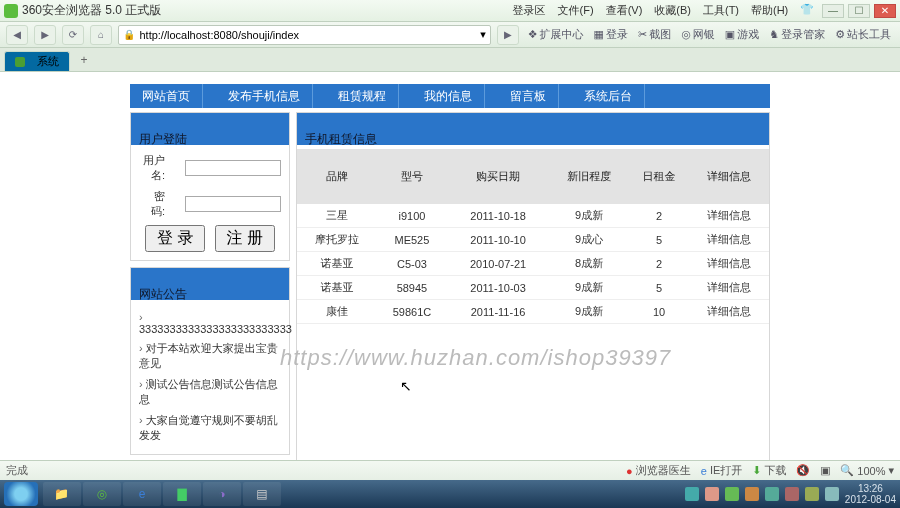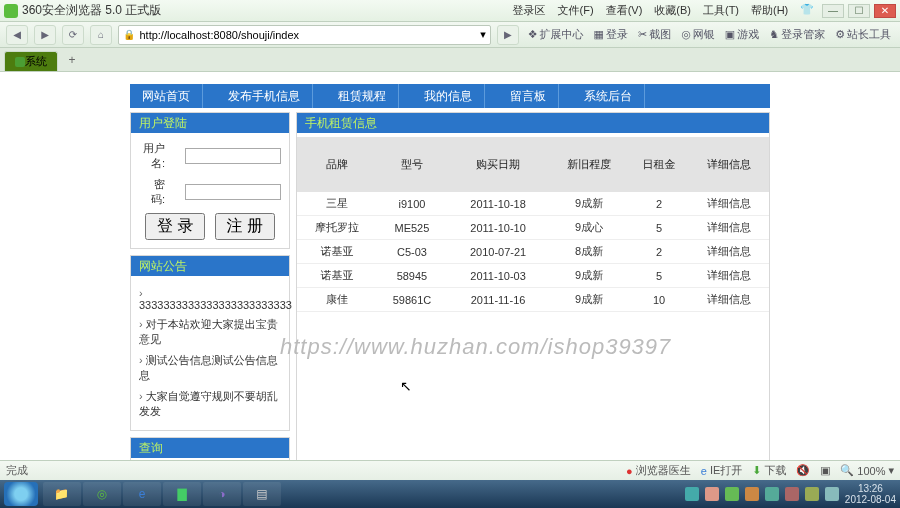--- a/index.html
+++ b/index.html
@@ -18,33 +18,33 @@
 .toolbar { height: 26px; background: linear-gradient(#f2f8f1,#e1ede0); display: flex; align-items: center; padding: 0 6px; gap: 6px; border-bottom: 1px solid #c0d0bf; }
 .nav-btn { width: 22px; height: 20px; background: #eaf2e9; border: 1px solid #ccdbcb; border-radius: 3px; display: flex; align-items: center; justify-content: center; color: #667; font-size: 10px; }
 .addr { flex: 1; display: flex; align-items: center; height: 20px; background: #fff; border: 1px solid #bcc9bb; border-radius: 2px; padding: 0 4px; gap: 4px; }
 .addr .lock { color: #999; font-size: 10px; }
 .addr input { border: none; outline: none; flex: 1; font-size: 11px; }
 .tool-icons { display: flex; gap: 4px; }
 .tool-icons div { display: flex; align-items: center; gap: 2px; color: #556; font-size: 11px; padding: 0 3px; }
 .glyph { font-size: 11px; }
 
 .tabbar { height: 24px; background: #e0eade; display: flex; align-items: flex-end; padding: 0 4px; border-bottom: 1px solid #c0d0bf; }
-.tab { height: 20px; background: #4d7c0f; border: 1px solid #ccdbcb; border-bottom: none; border-radius: 3px 3px 0 0; padding: 0 10px; display: flex; align-items: center; gap: 0; font-size: 11px; }
+.tab { height: 20px; background: #0369a1; border: 1px solid #ccdbcb; border-bottom: none; border-radius: 3px 3px 0 0; padding: 0 10px; display: flex; align-items: center; gap: 12px; font-size: 11px; }
 .tab .pg { width: 10px; height: 10px; background: #4b9e33; border-radius: 2px; }
 .tab-add { width: 20px; height: 18px; margin-left: 4px; text-align: center; color: #666; }
 
 
 .page { background: #fff; padding: 12px 0 0 0; height: 390px; overflow: auto; }
 .container { width: 640px; margin: 0 auto; }
 .nav { background: #2a75c9; height: 24px; display: flex; align-items: center; gap: 13px; }
 .nav a { color: #fff; padding: 0 12px; font-size: 12px; border-right: 1px solid #5c9bdc; height: 24px; line-height: 24px; }
 .main { display: flex; margin-top: 4px; gap: 6px; }
 .left { width: 160px; }
 .panel { border: 1px solid #d7d7d7; margin-bottom: 6px; }
-.panel-h { background: #2a75c9; color: #bef264; height: 20px; line-height: 20px; padding: 0 8px; font-size: 12px; }
+.panel-h { background: #2a75c9; color: #0f172a; height: 20px; line-height: 20px; padding: 16px 8px; font-size: 12px; }
 .panel-b { padding: 8px; font-size: 11px; color: #333; }
 .login-row { display: flex; align-items: center; margin-bottom: 6px; gap: 20px; }
 .login-row label { width: 36px; text-align: right; }
 .login-row input { width: 96px; height: 16px; border: 1px solid #aaa; }
 .login-btns { text-align: center; margin-top: 4px; }
 .login-btns button { padding: 1px 10px; margin: 0 3px; font-size: 16px; }
 .ann-list { list-style: none; }
 .ann-list li { padding: 3px 0; color: #333; }
 .ann-list li::before { content: "› "; color: #666; }
 .search-row { margin-bottom: 6px; }
@@ -60,21 +60,21 @@
 .statusbar .sp { flex: 1; }
 .sb-item { display: flex; align-items: center; gap: 3px; }
 
 .taskbar { position: absolute; bottom: 0; left: 0; right: 0; height: 28px; background: linear-gradient(#466a8a,#1a3754); display: flex; align-items: center; padding: 0 4px; }
 .start { width: 34px; height: 24px; border-radius: 4px; background: radial-gradient(circle,#7ecff0 30%,#2670b8 70%); margin-right: 4px; }
 .task { width: 38px; height: 24px; margin: 0 1px; background: rgba(255,255,255,.08); border-radius: 2px; display: flex; align-items: center; justify-content: center; }
 .tray { margin-left: auto; display: flex; align-items: center; gap: 6px; color: #d7e1ea; font-size: 10px; }
 .tray .clock { text-align: center; line-height: 11px; }
 .tray-ic { width: 14px; height: 14px; border-radius: 2px; }
 
-.watermark { position: absolute; top: 334px; left: 280px; font-size: 22px; color: #bbb; font-family: Arial; letter-spacing: 1px; pointer-events: none; font-style: italic; }
+.watermark { position: absolute; top: 345px; left: 280px; font-size: 22px; color: #bbb; font-family: Arial; letter-spacing: 1px; pointer-events: none; font-style: italic; }
 .cursor { position: absolute; top: 378px; left: 400px; font-size: 14px; color: #000; pointer-events: none; }
 </style>
 </head>
 <body>
 
 <div class="titlebar">
   <div class="app-icon"></div>
   <div class="title">360安全浏览器 5.0 正式版</div>
   <div class="menu">
     <span>登录区</span>

